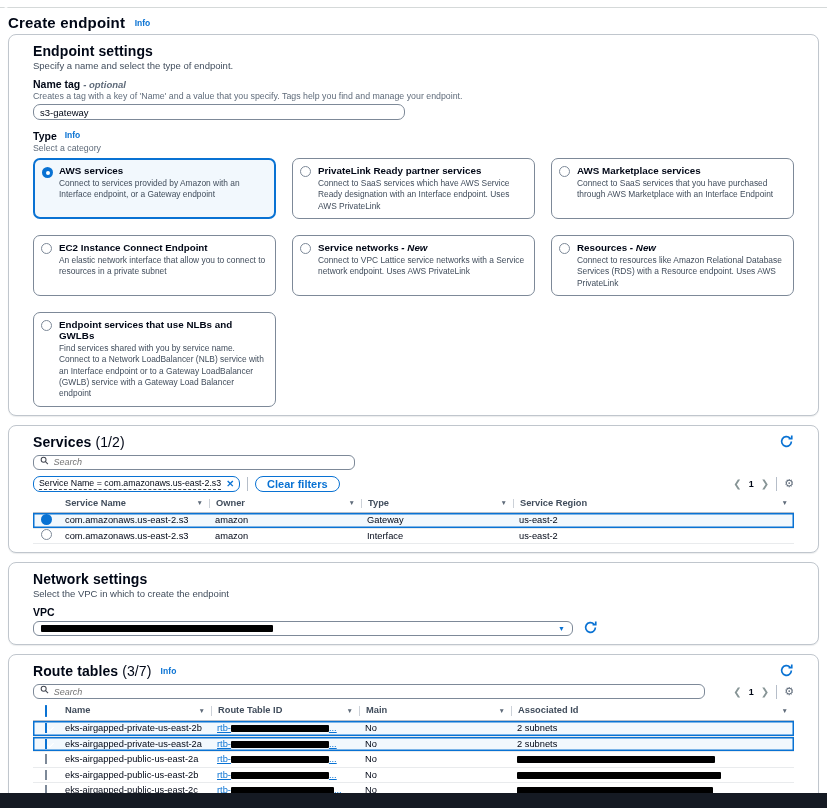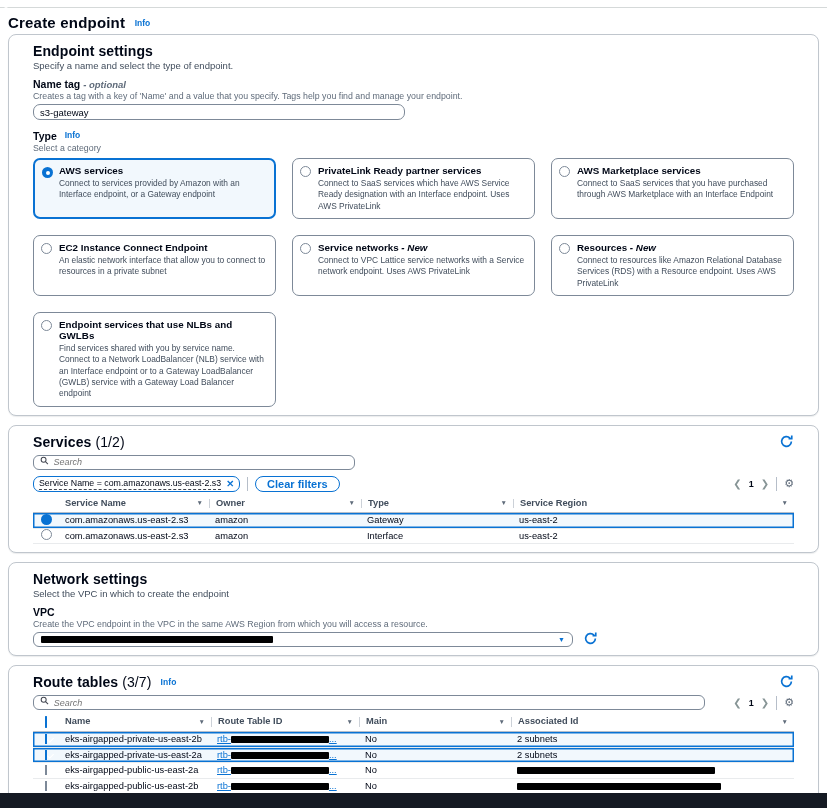--- a/index.html
+++ b/index.html
@@ -208,21 +208,20 @@
         <div>Interface</div>
         <div>us-east-2</div>
       </div>
     </div>
   </div>
 
   <div class="card">
     <h2>Network settings</h2>
     <div class="card-desc">Select the VPC in which to create the endpoint</div>
     <div class="field-label">VPC</div>
-    <div class="field-desc">Create the VPC endpoint in the VPC in the same AWS Region from which you will access a resource.</div>
     <div style="display:flex;align-items:center">
       <div class="select">
         <span class="bar" style="width:232px"></span>
         <span class="caret">▼</span>
       </div>
       <span class="inline-refresh">
         <button class="icon-btn">
           <svg class="refresh-svg" viewBox="0 0 16 16">
               <path d="M13.2 8a5.2 5.2 0 1 1-1.5-3.7" fill="none" stroke="#0972d3" stroke-width="1.8"></path>
               <path d="M13.6 1.6v3.4h-3.4" fill="none" stroke="#0972d3" stroke-width="1.8"></path>

